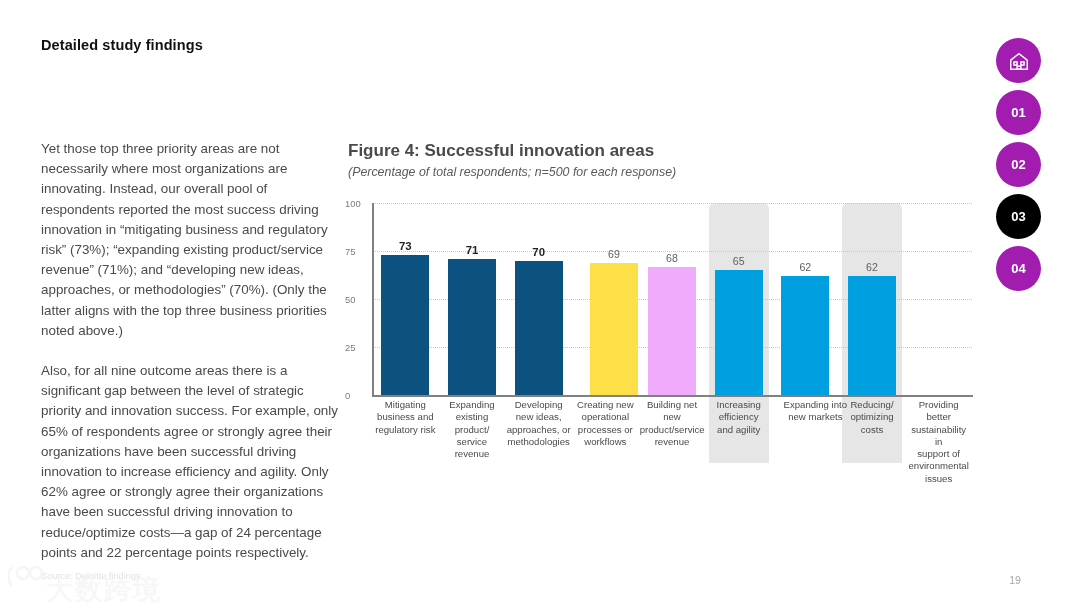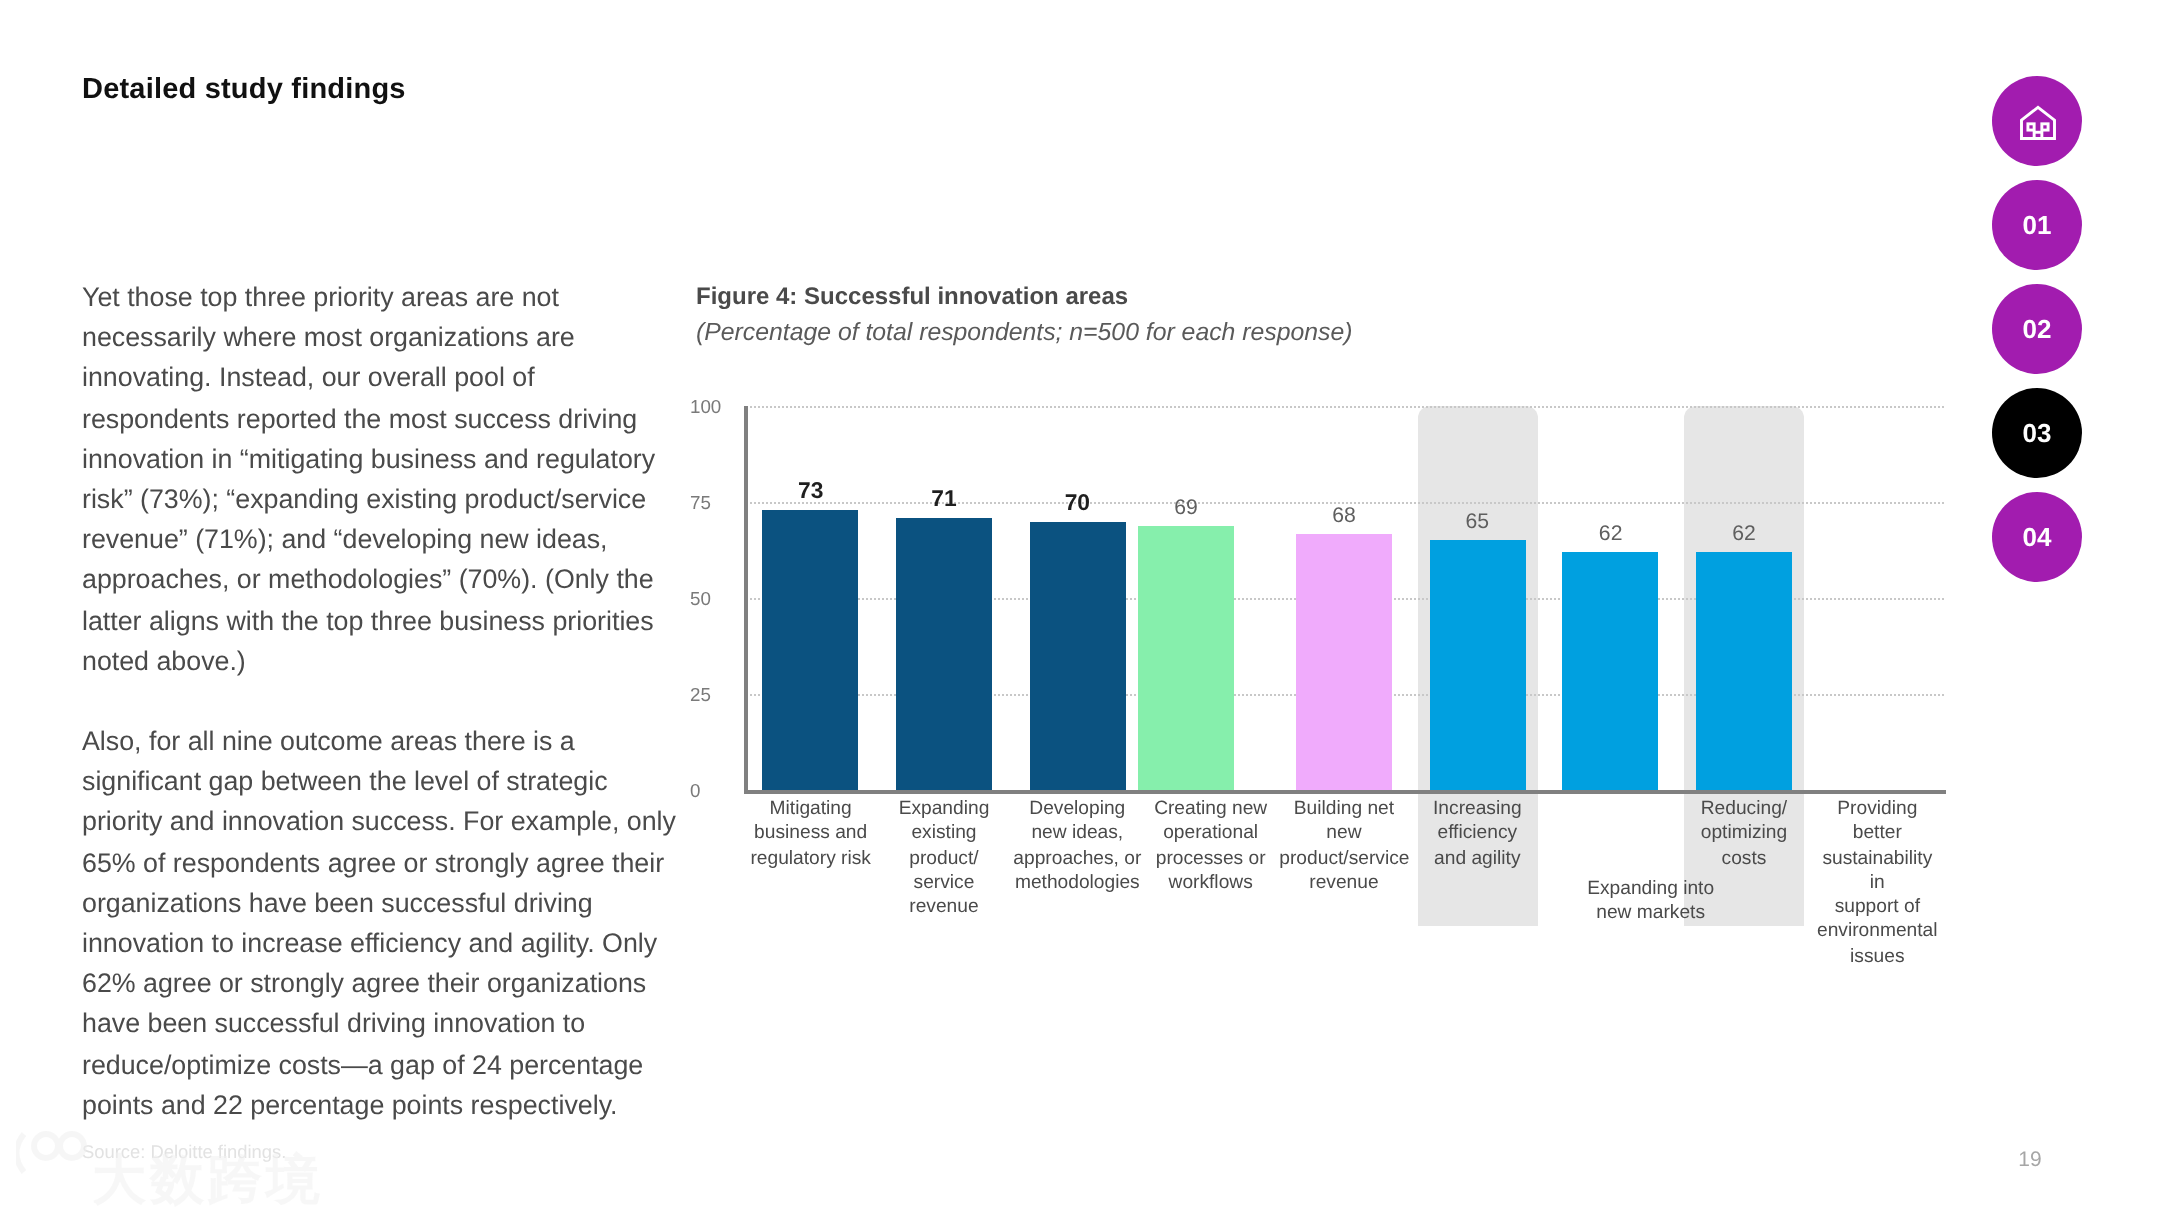--- a/index.html
+++ b/index.html
@@ -42,21 +42,21 @@
   }
 
   
   .figure {
     position: absolute;
     left: 348px;
     top: 141px;
     width: 625px;
   }
   .figure-title {
-    font-size: 12px;
+    font-size: 17px;
     font-weight: bold;
     color: #4a4a4a;
     margin-bottom: 4px;
   }
   .figure-subtitle {
     font-size: 12.4px;
     font-style: italic;
     color: #5a5a5a;
   }
 
@@ -264,21 +264,21 @@
   <div class="bars-layer" id="bars-layer">
       <div class="bar" style="left: 9.33333px; width: 48px; height: 140.16px; background: rgb(11, 82, 128);">
         <div class="bar-value strong">73</div>
       </div>
       <div class="bar" style="left: 76px; width: 48px; height: 136.32px; background: rgb(11, 82, 128);">
         <div class="bar-value strong">71</div>
       </div>
       <div class="bar" style="left: 142.667px; width: 48px; height: 134.4px; background: rgb(11, 82, 128);">
         <div class="bar-value strong">70</div>
       </div>
-      <div class="bar" style="left: 197px; width: 48px; height: 132.48px; background: #86efac;">
+      <div class="bar" style="left: 218px; width: 48px; height: 132.48px; background: #fde047;">
         <div class="bar-value plain">69</div>
       </div>
       <div class="bar" style="left: 276px; width: 48px; height: 128px; background: #f0abfc;">
         <div class="bar-value plain">68</div>
       </div>
       <div class="bar" style="left: 342.667px; width: 48px; height: 124.8px; background: rgb(0, 160, 224);">
         <div class="bar-value plain">65</div>
       </div>
       <div class="bar" style="left: 409.333px; width: 48px; height: 119.04px; background: rgb(0, 160, 224);">
         <div class="bar-value plain">62</div>
@@ -287,21 +287,21 @@
         <div class="bar-value plain">62</div>
       </div>
     </div>
   <div class="cat-layer" id="cat-layer">
       <div class="cat-label" style="left: 1px; width: 64.6667px;">Mitigating<br>business and<br>regulatory risk</div>
       <div class="cat-label" style="left: 67.6667px; width: 64.6667px;">Expanding<br>existing product/<br>service revenue</div>
       <div class="cat-label" style="left: 134.333px; width: 64.6667px;">Developing<br>new ideas,<br>approaches, or<br>methodologies</div>
       <div class="cat-label" style="left: 201px; width: 64.6667px;">Creating new<br>operational<br>processes or<br>workflows</div>
       <div class="cat-label" style="left: 267.667px; width: 64.6667px;">Building net new<br>product/service<br>revenue</div>
       <div class="cat-label" style="left: 334.333px; width: 64.6667px;">Increasing<br>efficiency<br>and agility</div>
-      <div class="cat-label" style="left: 421px; width: 64.6667px; margin-top: 40px;">Expanding into<br>new markets</div>
+      <div class="cat-label" style="left: 411px; width: 64.6667px;">Expanding into<br>new markets</div>
       <div class="cat-label" style="left: 467.667px; width: 64.6667px;">Reducing/<br>optimizing costs</div>
       <div class="cat-label" style="left: 534.333px; width: 64.6667px;">Providing better<br>sustainability in<br>support of<br>environmental<br>issues</div>
     </div>
 </div>
 
 <div class="source-note">Source: Deloitte findings.</div>
 
 <div class="watermark">
   <svg width="36" height="26" viewBox="0 0 36 26">
     <path d="M4 4 C-1 10, -1 17, 4 23" stroke="#f0f0f0" stroke-width="3" fill="none"></path>

